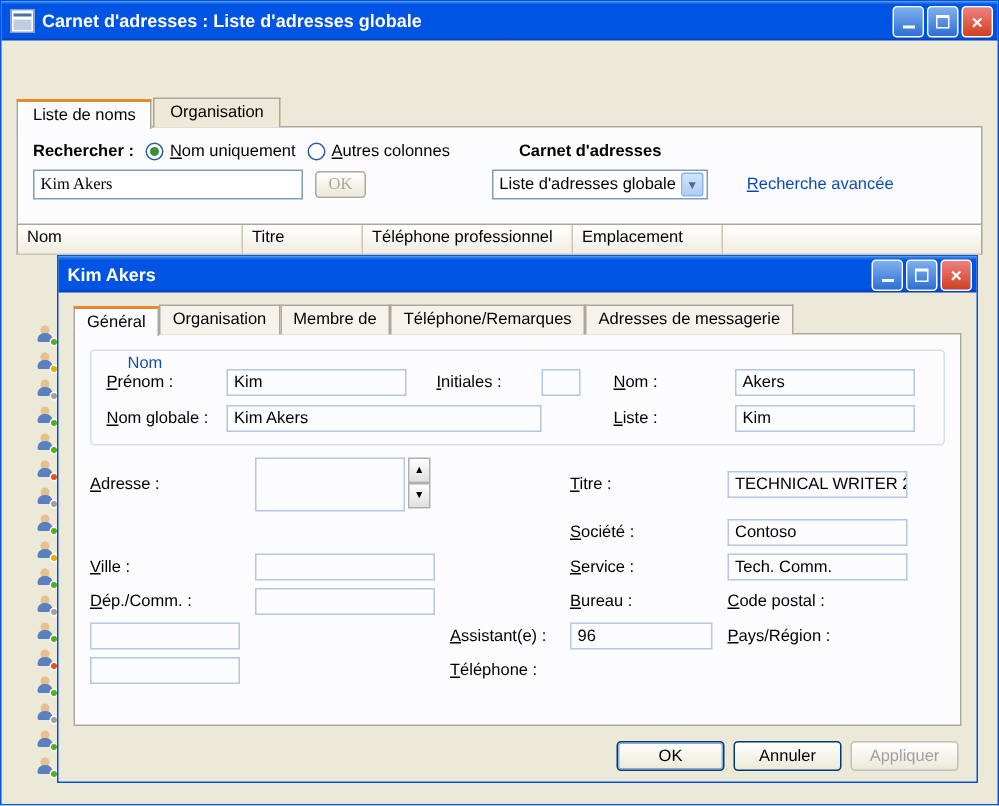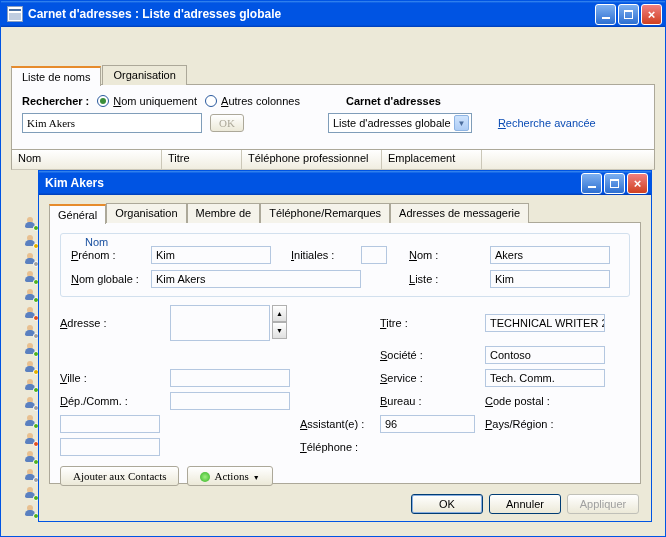--- a/index.html
+++ b/index.html
@@ -315,28 +315,20 @@
         <span></span>
         <span class="lbl">Assistant(e) :</span>
         <div class="ro-field">96</div>
 
         <span class="lbl">Pays/Région :</span>
         <div class="ro-field"></div>
         <span></span>
         <span class="lbl">Téléphone :</span>
       </div>
 
-      <div class="dlg-btn-row">
-        <div class="btn" style="padding:3px 12px">
-          <span>Ajouter aux Contacts</span>
-        </div>
-        <div class="btn" style="padding:3px 12px">
-          <span class="green-dot"></span><span>Actions</span><span class="arrow-down">▼</span>
-        </div>
-      </div>
     </div>
 
     <div class="bottom-btns">
       <div class="btn-main default">OK</div>
       <div class="btn-main">Annuler</div>
       <div class="btn-main disabled">Appliquer</div>
     </div>
   </div>
 </div>
 

